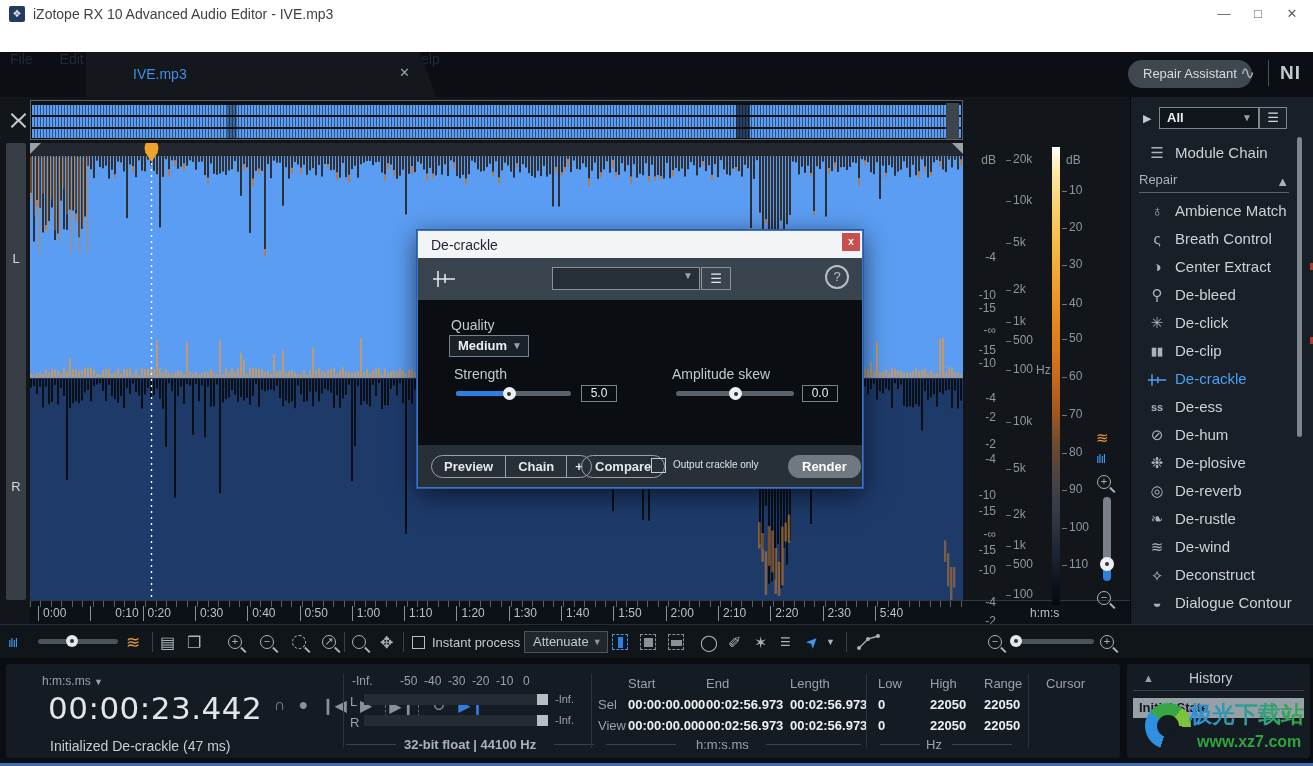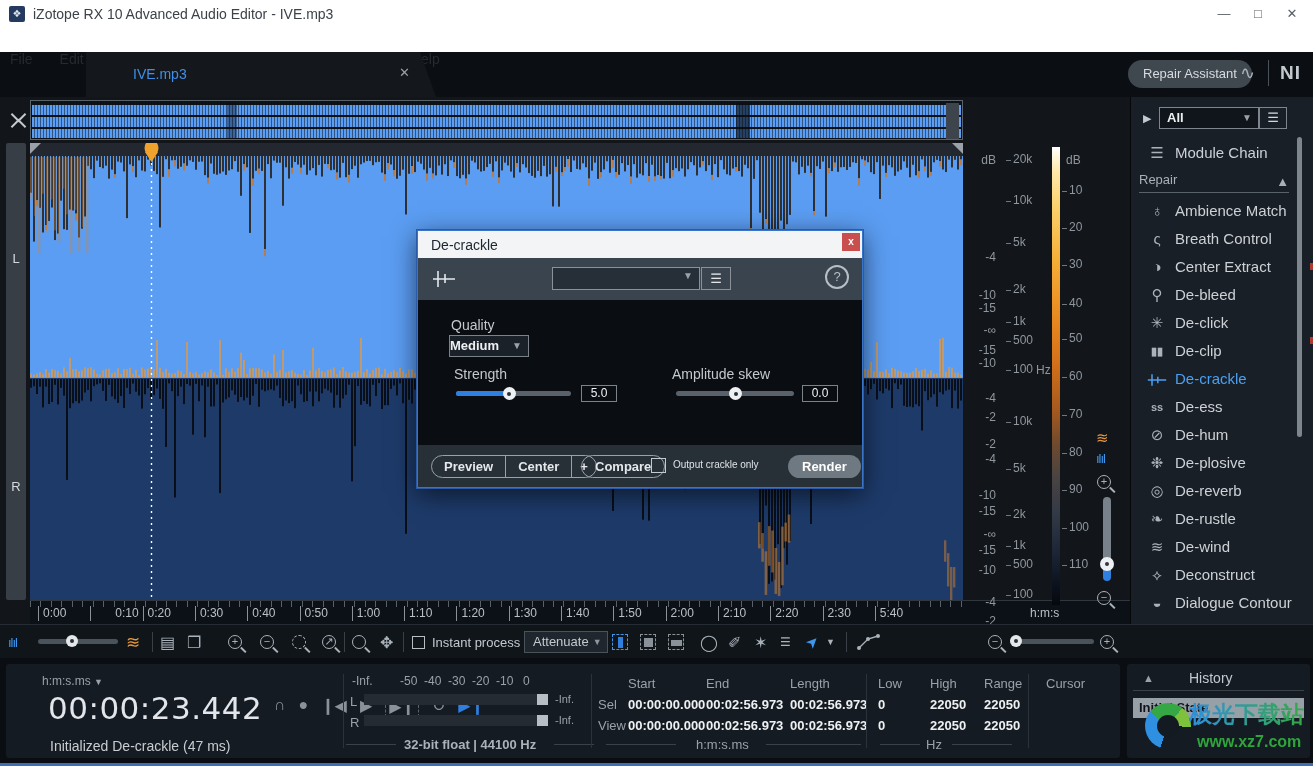--- a/index.html
+++ b/index.html
@@ -122,21 +122,21 @@
   #dlg-title-txt{position:absolute;left:13px;top:6px;font-size:14px;color:#1c2530;}
   #dlg-close{position:absolute;right:2px;top:2px;width:18px;height:18px;background:#c94f4f;color:#fff;font-size:10px;font-weight:bold;text-align:center;line-height:18px;}
   #dlg-head{position:absolute;left:0;top:27px;width:100%;height:42px;background:#3a444e;}
   #dlg-preset{position:absolute;left:134px;top:9px;width:148px;height:23px;background:#262f38;border:1px solid #8a9199;box-sizing:border-box;}
   #dlg-preset .sel-arrow{position:absolute;right:6px;top:2px;color:#9aa1a8;font-size:10px;}
   #dlg-burger{position:absolute;left:283px;top:9px;width:30px;height:23px;border:1px solid #8a9199;box-sizing:border-box;color:#e4e8eb;text-align:center;line-height:21px;font-size:13px;}
   #dlg-help{position:absolute;right:13px;top:7px;width:24px;height:24px;border:2px solid #b7bec4;border-radius:50%;box-sizing:border-box;
     color:#b7bec4;font-size:13px;text-align:center;line-height:20px;}
   .dlg-lbl{position:absolute;font-size:14px;color:#c3c9cf;}
   #dlg-quality-dd{position:absolute;left:31px;top:104px;width:80px;height:22px;background:#1a2129;border:1px solid #7a828a;box-sizing:border-box;
-    color:#eef1f3;font-size:13px;font-weight:bold;line-height:20px;}
+    color:#eef1f3;font-size:13px;font-weight:bold;line-height:20px;padding-left:8px;}
   #dlg-quality-dd .sel-arrow{position:absolute;right:6px;top:0;font-weight:normal;color:#9aa1a8;font-size:10px;line-height:20px;}
   .dslider{position:absolute;height:5px;background:#59616a;border-radius:3px;}
   .dfill{position:absolute;left:0;top:0;height:5px;background:#2f7fe0;border-radius:3px;}
   .dthumb{position:absolute;top:-4px;width:13px;height:13px;background:#eef1f3;border-radius:50%;}
   .dthumb::after{content:'';position:absolute;left:4.5px;top:4.5px;width:4px;height:4px;border-radius:50%;background:#2a3036;}
   .dval{position:absolute;width:36px;height:17px;border:1px solid #7a828a;box-sizing:border-box;color:#eef1f3;font-size:12px;text-align:center;line-height:15px;}
   #dlg-foot{position:absolute;left:0;bottom:0;width:100%;height:42px;background:#272f37;}
   .pillgrp{position:absolute;top:10px;height:23px;border:1px solid #9aa1a8;border-radius:12px;display:flex;box-sizing:border-box;}
   .pillseg{padding:0 12px;color:#e4e8eb;font-size:13px;font-weight:bold;line-height:21px;border-right:1px solid #9aa1a8;}
   .pillseg:last-child{border-right:none;}
@@ -1638,21 +1638,21 @@
     </div>
     <div class="dval" style="left:163px;top:154px;">5.0</div>
     <div class="dlg-lbl" style="left:254px;top:135px;">Amplitude skew</div>
     <div class="dslider" style="left:258px;top:160px;width:118px;">
       <div class="dthumb" id="amp-thumb" style="left: calc(50% - 6px);"></div>
     </div>
     <div class="dval" style="left:384px;top:154px;text-align:center;">0.0</div>
     <div id="dlg-foot">
       <div class="pillgrp" style="left:13px;">
         <span class="pillseg">Preview</span>
-        <span class="pillseg">Center</span>
+        <span class="pillseg">Chain</span>
         <span class="pillseg" style="padding:0 8px;">+</span>
       </div>
       <div class="pill" style="left:163px;">Compare</div>
       <div id="dlg-check"></div>
       <div id="dlg-check-lbl">Output crackle only</div>
       <div id="dlg-render" style="left:370px;">Render</div>
     </div>
   </div>
 
 </div>

